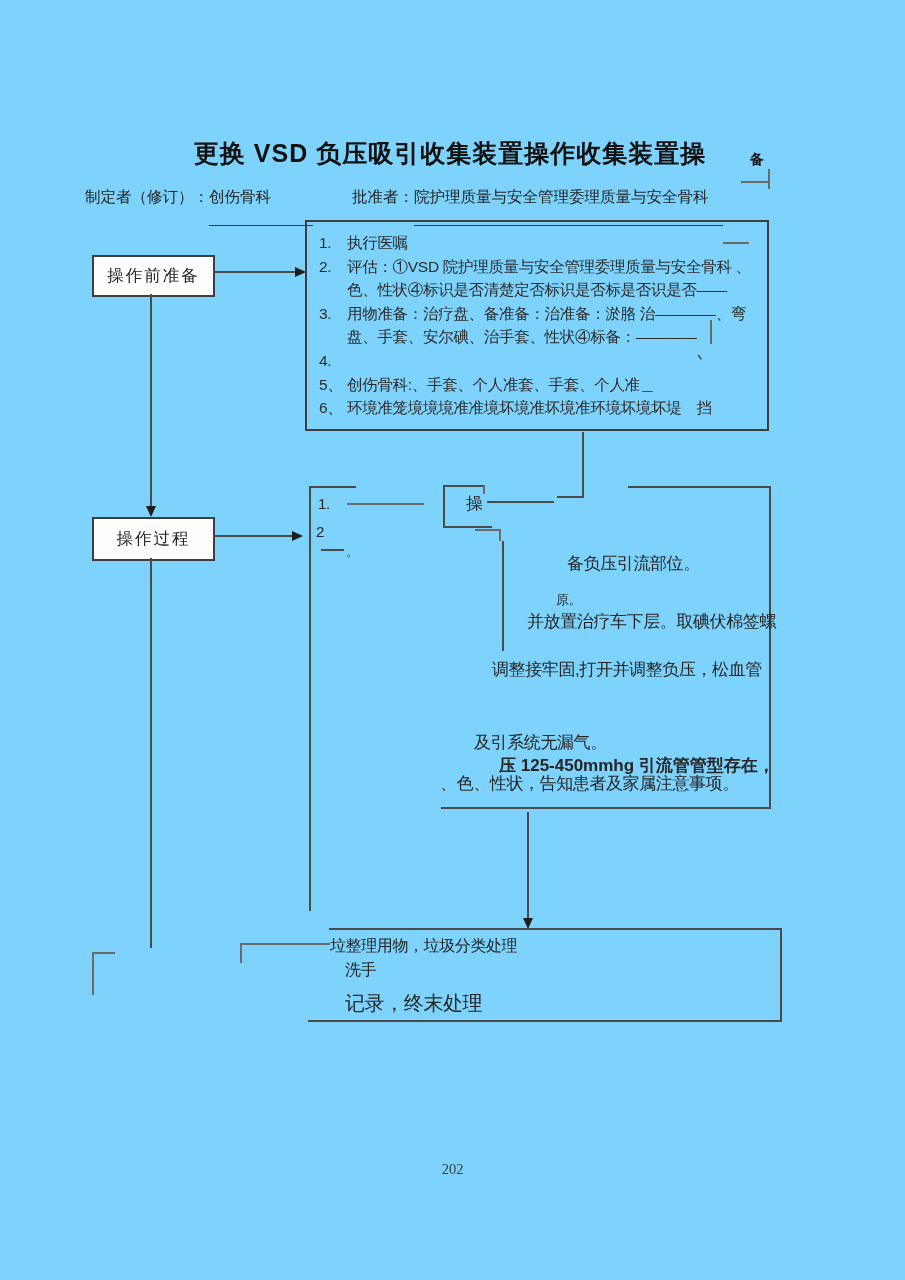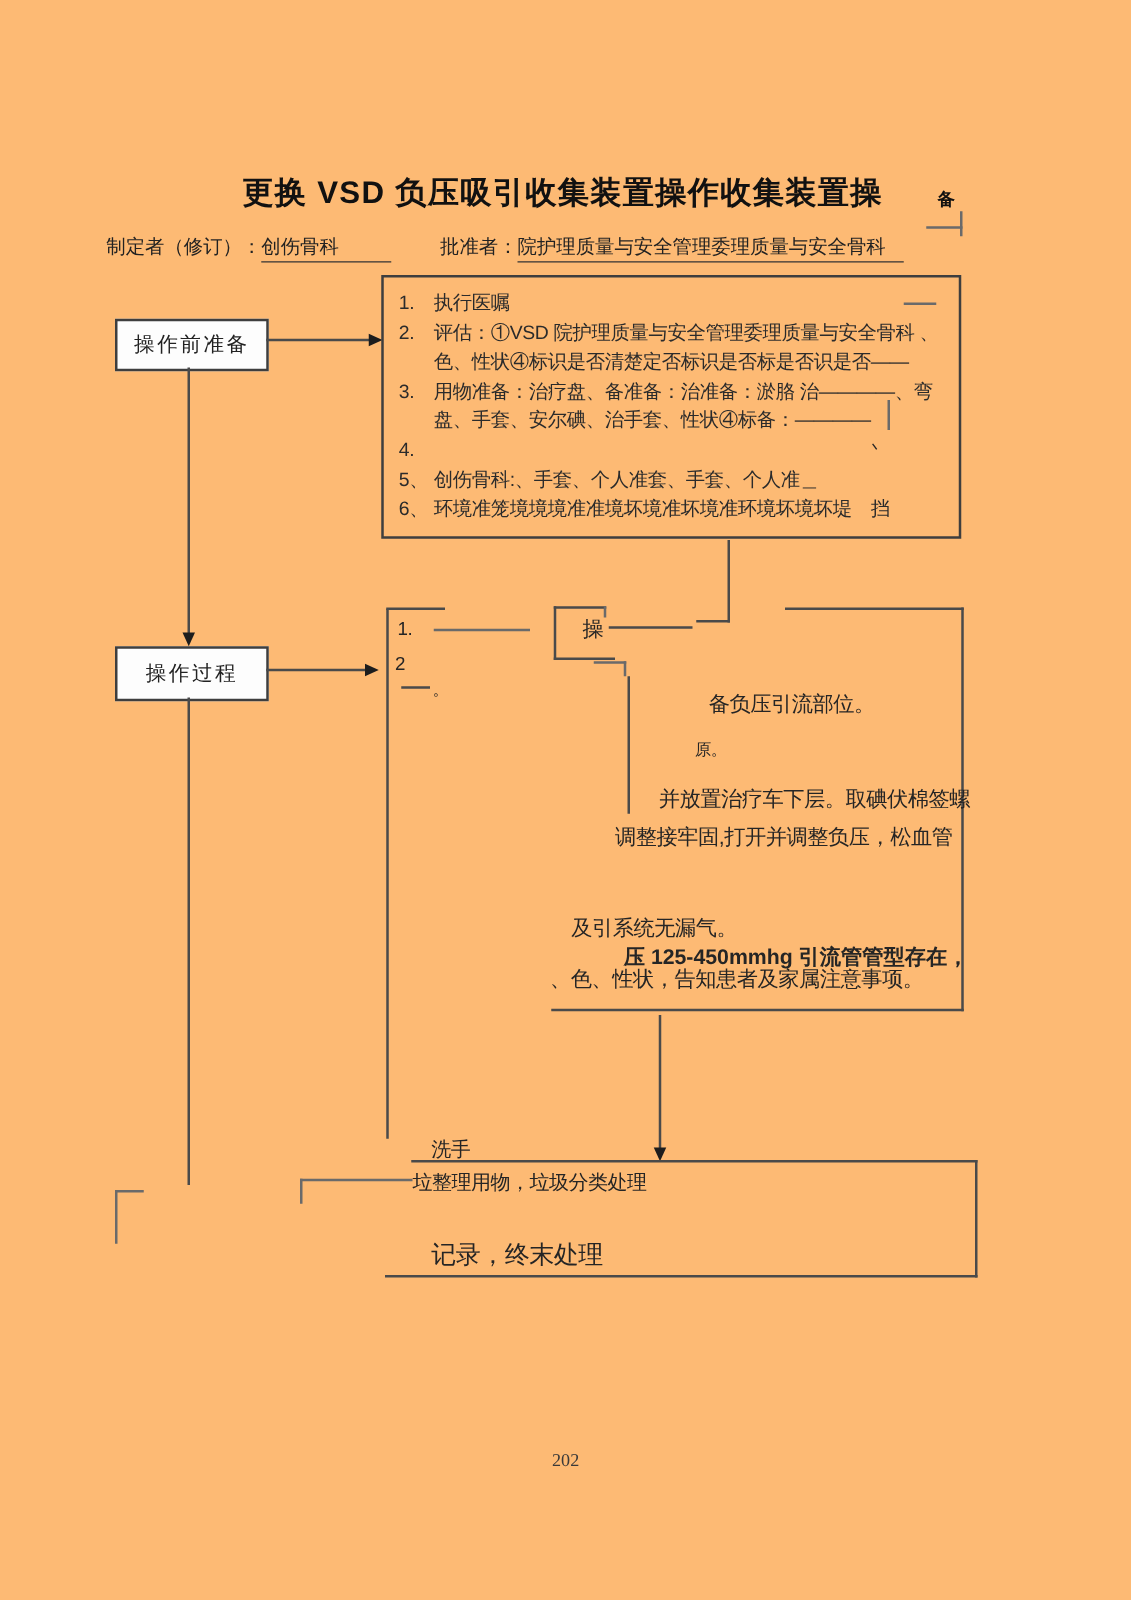--- a/index.html
+++ b/index.html
@@ -1,18 +1,18 @@
 <!DOCTYPE html>
 <html><head>
 <meta charset="utf-8">
 <style>
   html,body { margin:0; padding:0; background:#e8e8e8; }
   .page {
     position:relative; width:905px; height:1280px; margin:0 auto;
-    background:#fdba74; font-family:"Liberation Sans", sans-serif;
+    background:#7dd3fc; font-family:"Liberation Sans", sans-serif;
     color:#2b2b2b; overflow:hidden;
   }
   
   .hl { position:absolute; height:2px; background:#4a4a4a; }
   .vl { position:absolute; width:2px; background:#4a4a4a; }
   .thin { background:#6a6a6a; }
   .arrow-r { position:absolute; width:0; height:0;
     border-top:5px solid transparent; border-bottom:5px solid transparent;
     border-left:11px solid #1d1d1d; }
   .arrow-d { position:absolute; width:0; height:0;
@@ -23,21 +23,21 @@
     display:flex; align-items:center; justify-content:center;
     font-size:16.5px; letter-spacing:2px; color:#222;
   }
   .title {
     position:absolute; left:150px; top:137px; width:600px;
     font-size:25px; font-weight:bold; color:#111; text-align:center;
     letter-spacing:1px; white-space:nowrap;
   }
   .title-suffix { position:absolute; left:750px; top:151px; font-size:14px; font-weight:bold; color:#111; }
   .hdr { position:absolute; top:187px; font-size:15.5px; color:#222; white-space:nowrap; }
-  .u { border-bottom:1.5px solid #333; padding-bottom:1px; }
+  .u { border-bottom:1.5px solid #333; padding-bottom:17px; }
   .u-pad { display:inline-block; }
   .steps { position:absolute; left:305px; top:220px; width:464px; height:211px;
     border:2px solid #3e3e3e; box-sizing:border-box; padding:9px 4px 0 12px; }
   .steps .row { display:flex; font-size:15.5px; line-height:23.6px; letter-spacing:-0.3px; white-space:nowrap; }
   .steps .num { width:28px; flex:0 0 28px; }
   .abstext { position:absolute; font-size:17px; color:#252525; white-space:nowrap; letter-spacing:-0.4px; }
   .small { font-size:13px; }
   .semibold { font-weight:bold; letter-spacing:0;margin-top:48px; }
   .pagenum { position:absolute; left:0; top:1161px; width:905px; text-align:center;
     font-size:14.5px; font-family:"Liberation Serif", serif; color:#3a3a3a; }
@@ -137,35 +137,35 @@
   <div class="hl thin" style="left:475px; top:529px; width:26px;"></div>
   <div class="vl thin" style="left:499px; top:529px; height:12px;"></div>
   <div class="vl" style="left:502px; top:541px; height:110px;"></div>
 
   <div class="hl" style="left:628px; top:486px; width:143px;"></div>
   <div class="vl" style="left:769px; top:486px; height:323px;"></div>
   <div class="hl" style="left:441px; top:807px; width:330px;"></div>
 
   <div class="abstext" style="left:567px; top:552px;">备负压引流部位。</div>
   <div class="abstext small" style="left:556px; top:591px;">原。</div>
-  <div class="abstext" style="left:527px; top:628px;text-align:center;">并放置治疗车下层。取碘伏棉签螺</div>
+  <div class="abstext" style="left:527px; top:610px;text-align:center;">并放置治疗车下层。取碘伏棉签螺</div>
   <div class="abstext" style="left:492px; top:658px;">调整接牢固,打开并调整负压，松血管</div>
   <div class="abstext semibold" style="left:499px; top:706px;">压 125-450mmhg 引流管管型存在，</div>
-  <div class="abstext" style="left:457px; top:731px;">及引系统无漏气。</div>
+  <div class="abstext" style="left:474px; top:731px;">及引系统无漏气。</div>
   <div class="abstext" style="left:440px; top:772px;">、色、性状，告知患者及家属注意事项。</div>
 
   <div class="vl" style="left:527px; top:812px; height:108px;"></div>
   <div class="arrow-d" style="left:523px; top:918px;"></div>
 
   <div class="hl" style="left:329px; top:928px; width:453px;"></div>
   <div class="vl" style="left:780px; top:928px; height:94px;"></div>
   <div class="hl" style="left:308px; top:1020px; width:474px;"></div>
 
   <div class="hl thin" style="left:240px; top:943px; width:90px;"></div>
   <div class="vl thin" style="left:240px; top:943px; height:20px;"></div>
 
   <div class="abstext" style="left:330px; top:936px; font-size:16px;">垃整理用物，垃圾分类处理</div>
-  <div class="abstext" style="left:345px; top:910px; font-size:16px;">洗手</div>
+  <div class="abstext" style="left:345px; top:960px; font-size:16px;">洗手</div>
   <div class="abstext" style="left:345px; top:990px; font-size:20px;">记录，终末处理</div>
 
   <div class="pagenum">202</div>
 
 </div>
 
 </body></html>

